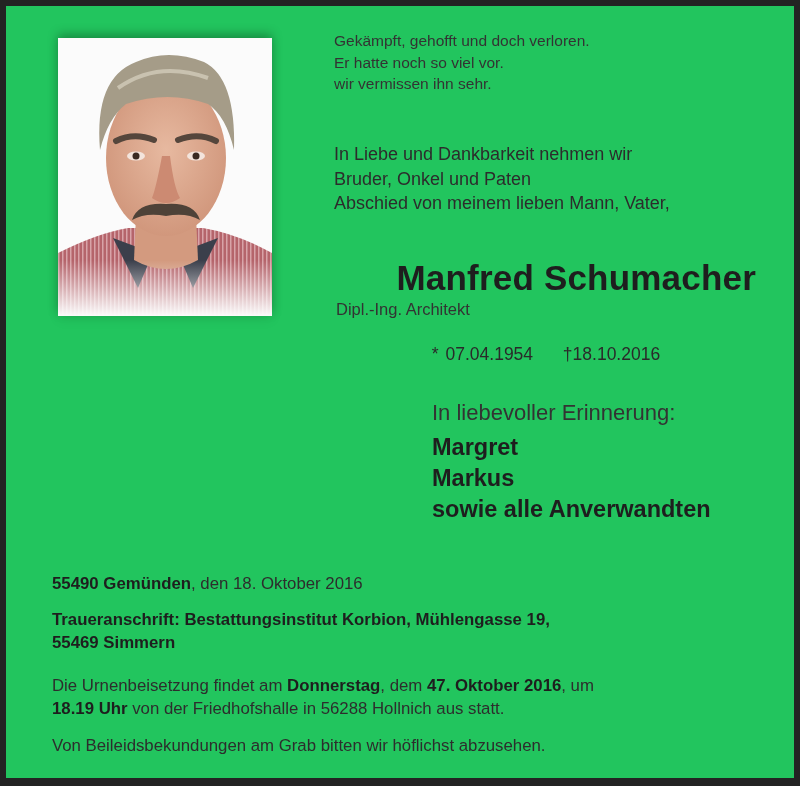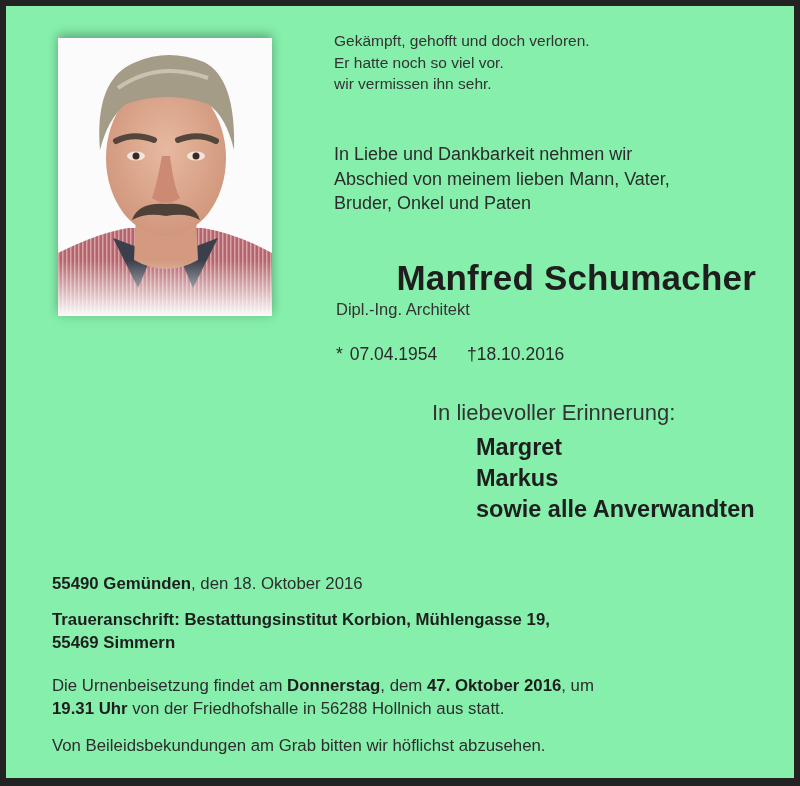--- a/index.html
+++ b/index.html
@@ -8,21 +8,21 @@
     background: #232323;
     position: relative;
     overflow: hidden;
     font-family: "Liberation Sans", "DejaVu Sans", sans-serif;
     color: #2a2a2a;
   }
   .page {
     position: absolute;
     left: 6px; top: 6px;
     width: 788px; height: 772px;
-    background: #86efac;
+    background: #22c55e;
   }
   .photo-frame {
     position: absolute;
     left: 52px; top: 32px;
     width: 214px; height: 278px;
     background: #fbfbfb;
     box-shadow: 0 -4px 10px rgba(0,0,0,0.28), 0 4px 12px rgba(0,0,0,0.06);
     overflow: hidden;
   }
   .photo-frame svg { display: block; width: 100%; height: 100%; }
@@ -37,31 +37,31 @@
   }
   .name {
     left: 330px; top: 252px; width: 420px; text-align: right;
     font-size: 35px; font-weight: bold; color: #1e1e1e; letter-spacing: 0.2px;
   }
   .title {
     left: 330px; top: 294px; width: 420px; text-align: left;
     font-size: 16.5px; color: #333;
   }
   .dates {
-    left: 330px; top: 338px; width: 420px; 
+    left: 330px; top: 338px; width: 420px; text-align: center;
     font-size: 17.5px; color: #2a2a2a; word-spacing: 2px;
   }
   .dates .sep { display: inline-block; width: 16px; }
   .memory-label {
     left: 426px; top: 394px;
     font-size: 22px; color: #333;
   }
   .family {
     left: 426px; top: 426px;
-    font-size: 23.5px; line-height: 31px; font-weight: bold; color: #1e1e1e; margin-left: 44px;
+    font-size: 23.5px; line-height: 31px; font-weight: bold; color: #1e1e1e;
   }
   .footer {
     left: 46px; width: 720px;
     font-size: 16.8px; line-height: 23px; color: #2d2d2d;
   }
   .footer b { color: #1e1e1e; }
   .f1 { top: 566px; }
   .f2 { top: 602px; }
   .f3 { top: 668px; }
   .f4 { top: 728px; }
@@ -116,22 +116,22 @@
   </div>
 
   <div class="abs poem">
     <div>Gekämpft, gehofft und doch verloren.</div>
     <div>Er hatte noch so viel vor.</div>
     <div>wir vermissen ihn sehr.</div>
   </div>
 
   <div class="abs intro">
     <div>In Liebe und Dankbarkeit nehmen wir</div>
+    <div>Bruder, Onkel und Paten</div>
     <div>Abschied von meinem lieben Mann, Vater,</div>
-    <div>Bruder, Onkel und Paten</div>
   </div>
 
   <div class="abs name">Manfred Schumacher</div>
   <div class="abs title">Dipl.-Ing. Architekt</div>
 
   <div class="abs dates">
     <span>*</span>
     <span>07.04.1954</span>
     <span class="sep"></span>
     <span>†</span><span>18.10.2016</span>
@@ -147,18 +147,18 @@
 
   <div class="abs footer f1">
     <b>55490 Gemünden</b><span>, den 18. Oktober 2016</span>
   </div>
 
   <div class="abs footer f2">
     <b><span>Traueranschrift: Bestattungsinstitut Korbion, Mühlengasse 19,</span><br><span>55469 Simmern</span></b>
   </div>
 
   <div class="abs footer f3">
-    <span>Die Urnenbeisetzung findet am </span><b>Donnerstag</b><span>, dem </span><b>47. Oktober 2016</b><span>, um</span><br><b>19.31 Uhr</b><span> von der Friedhofshalle in 56288 Hollnich aus statt.</span>
+    <span>Die Urnenbeisetzung findet am </span><b>Donnerstag</b><span>, dem </span><b>47. Oktober 2016</b><span>, um</span><br><b>18.19 Uhr</b><span> von der Friedhofshalle in 56288 Hollnich aus statt.</span>
   </div>
 
   <div class="abs footer f4">Von Beileidsbekundungen am Grab bitten wir höflichst abzusehen.</div>
 
 </div>
 
 </body></html>

